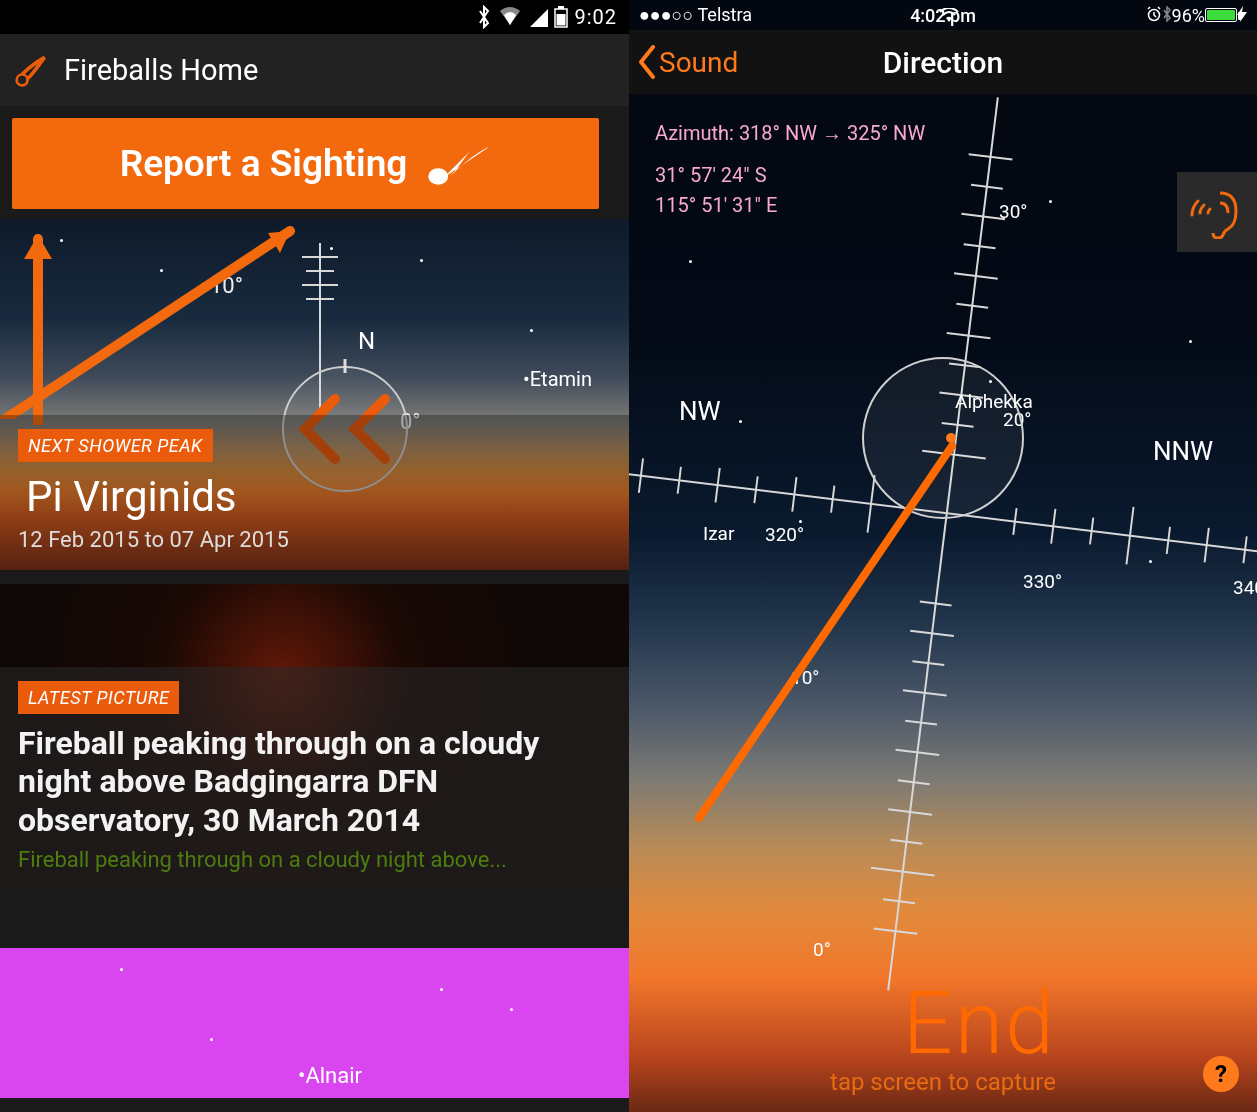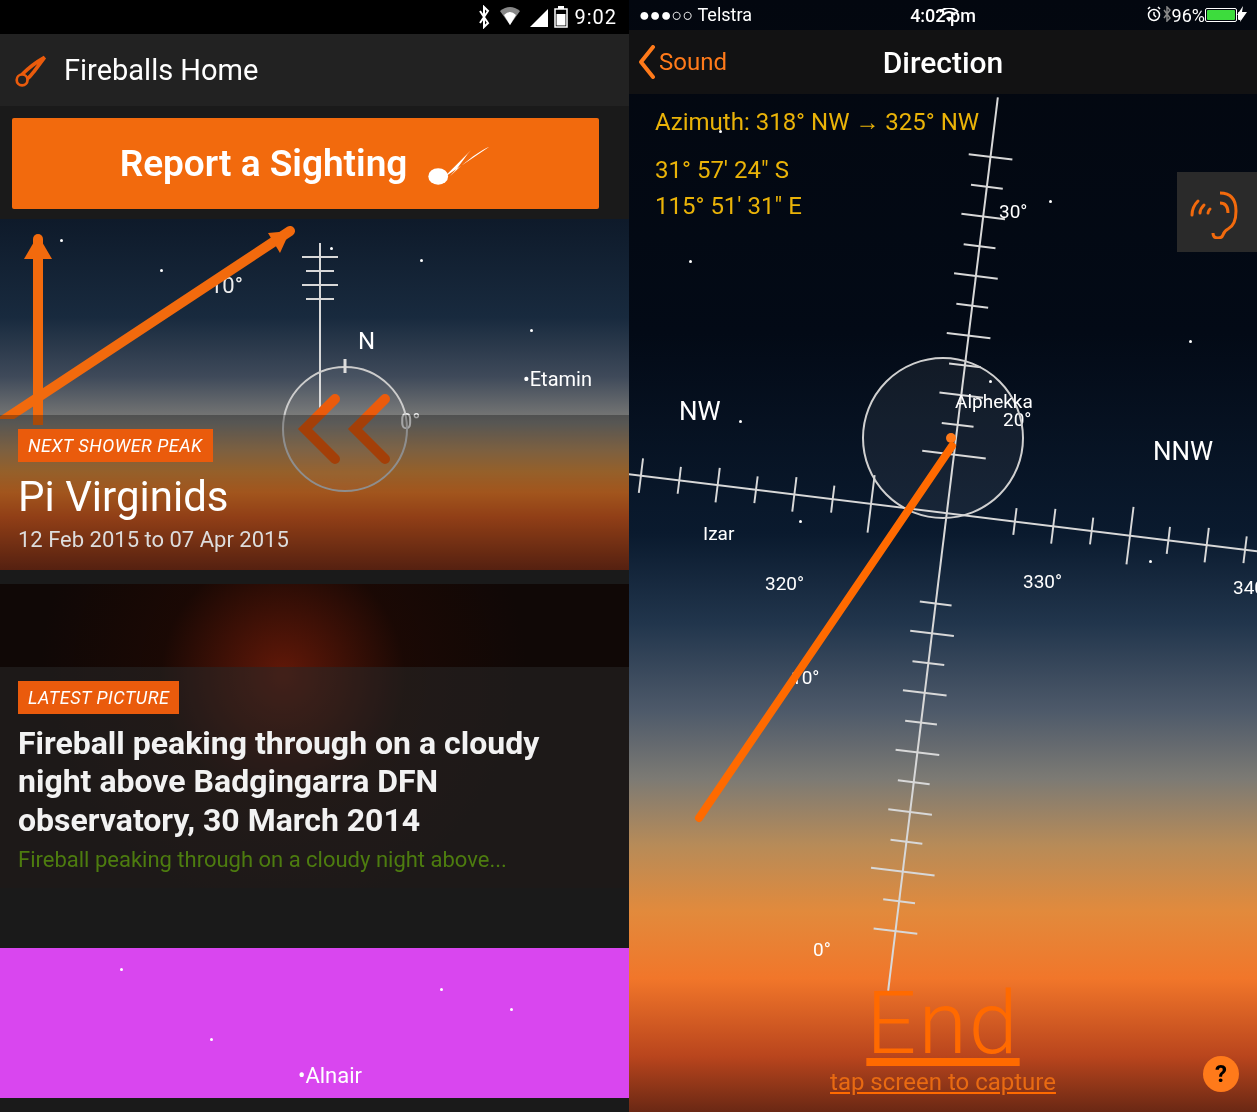--- a/index.html
+++ b/index.html
@@ -40,21 +40,21 @@
     background: linear-gradient(180deg,#0e1a2a 0%,#182a3e 28%,#3f4a5a 45%,#7d7c78 58%,#b38a5c 66%,#d68a3d 72%,#e87a2a 78%,#cf5a21 85%,#7a2f18 100%);
   }
   .card1 .sky .star { position:absolute; width:3px; height:3px; background:#fff; border-radius:50%; }
   .card1 .overlay-bottom {
     position: absolute; left:0; right:0; bottom:0; padding: 14px 18px 18px;
     background: rgba(0,0,0,0.30); color:#fff;
   }
   .badge {
     display: inline-block; background:#ea5b0c; color:#fff; font-size:18px; padding:6px 10px; letter-spacing:0.5px; margin-bottom:10px;font-style:italic;
   }
-  .card1 h2 { font-size:42px; font-weight:400; margin-bottom:6px; }
+  .card1 h2 { font-size:42px; font-weight:400; margin-bottom:6px;margin-left:8px; }
   .card1 .dates { font-size:22px; color:#ddd; }
 
   
   .card1 .scale { position:absolute; top:24px; left:230px; stroke:#e0e0e0; }
   .card1 .compass { position:absolute; top:130px; left:265px; }
   .card1 .star-label { position:absolute; color:#fff; font-size:20px; }
   .card1 .arrow { position:absolute; }
   .card1 .swipehint { position:absolute; top:170px; left:275px; }
 
   .card2 { height: 320px; background:#100806; }
@@ -76,37 +76,37 @@
   .right .dot { position:absolute; width:3px; height:3px; background:#fff; border-radius:50%; }
 
   .ios-status { position:absolute; top:0; left:0; right:0; height:30px; display:flex; align-items:center; justify-content:space-between; padding:0 10px; font-size:18px; color:#fff; }
   .ios-status .center { position:absolute; left:50%; transform:translateX(-50%); font-weight:500; }
   .ios-status .right-grp { display:flex; align-items:center; }
   .battery { display:inline-block; width:32px; height:14px; border:1.5px solid #fff; border-radius:2px; position:relative; }
   .battery::after { content:""; position:absolute; right:-5px; top:3px; width:3px; height:8px; background:#fff; border-radius:1px; }
   .battery .fill { position:absolute; left:1px; top:1px; bottom:1px; width:94%; background:#3ddc3d; border-radius:1px; }
 
   .ios-nav { position:absolute; top:30px; left:0; right:0; height:64px; background:rgba(20,20,20,0.92); display:flex; align-items:center; justify-content:center; }
-  .ios-nav .back { position:absolute; left:8px; top:0; bottom:0; display:flex; align-items:center; gap:2px; color:#ff7a1a; font-size:24px; }
+  .ios-nav .back { position:absolute; left:8px; top:0; bottom:0; display:flex; align-items:center; gap:2px; color:#ff7a1a; font-size:28px; }
   .ios-nav .back svg { width:20px; height:34px; }
   .ios-nav .title { color:#fff; font-size:30px; font-weight:500; }
 
-  .tele { position:absolute; top:104px; left:26px; color:#eab308; font-size:24px; line-height:1.5; }
+  .tele { position:absolute; top:118px; left:26px; color:#f9a8d4; font-size:20px; line-height:1.5; }
 
   .ear-btn { position:absolute; top:172px; right:0; width:80px; height:80px; background:#2a2a2a; display:flex; align-items:center; justify-content:center; color:#f26a0d; }
   .ear-btn svg { width:54px; height:54px; }
 
   
   .rose { position:absolute; top:328px; left:50%; transform:translateX(-50%); }
   .elev-scale { position:absolute; top:94px; left:50%; transform:translateX(-50%); }
   .az-scale { position:absolute; top:430px; left:0; width:100%; }
   .right .starlbl { position:absolute; color:#fff; font-size:19px; }
   .ray { position:absolute; }
 
-  .end-block { position:absolute; bottom:16px; left:50%; transform:translateX(-50%); text-align:center; color:#ff6a00;text-decoration:underline; }
+  .end-block { position:absolute; bottom:16px; left:50%; transform:translateX(-50%); text-align:right; color:#ff6a00; }
   .end-block .end { font-size:88px; font-weight:300; letter-spacing:2px; line-height:0.9; }
   .end-block .tap { font-size:24px; color:#e86a12; margin-top:6px; }
   .help-btn { position:absolute; right:18px; bottom:20px; width:36px; height:36px; border-radius:50%; background:#ff7a1a; color:#000; display:flex; align-items:center; justify-content:center; font-size:24px; font-weight:700; }
 </style>
 </head>
 <body>
 
 <div class="left">
   <div class="android-status">
     <span class="ico">
@@ -349,21 +349,21 @@
         <line x1="480" y1="66" x2="480" y2="94"></line>
           <line x1="520" y1="50" x2="520" y2="110"></line>
         <line x1="560" y1="66" x2="560" y2="94"></line>
           <line x1="600" y1="62" x2="600" y2="98"></line>
         <line x1="640" y1="66" x2="640" y2="94"></line>
       </g>
     </g>
   </svg>
   <span class="starlbl" style="top:396px;left:50px;font-size:26px">NW</span>
   <span class="starlbl" style="top:436px;left:524px;font-size:26px">NNW</span>
-  <span class="starlbl" style="top:572px;left:136px">320°</span>
+  <span class="starlbl" style="top:523px;left:136px">320°</span>
   <span class="starlbl" style="top:570px;left:394px">330°</span>
   <span class="starlbl" style="top:576px;left:604px">340°</span>
   <span class="starlbl" style="top:390px;left:326px">Alphekka</span>
   <span class="starlbl" style="top:522px;left:74px">Izar</span>
 
   <svg class="ray" style="top:438px;left:40px" width="320" height="400">
     <line x1="283" y1="8" x2="30" y2="380" stroke="#ff6a00" stroke-width="8" stroke-linecap="round"></line>
   </svg>
 
   <div class="end-block">

